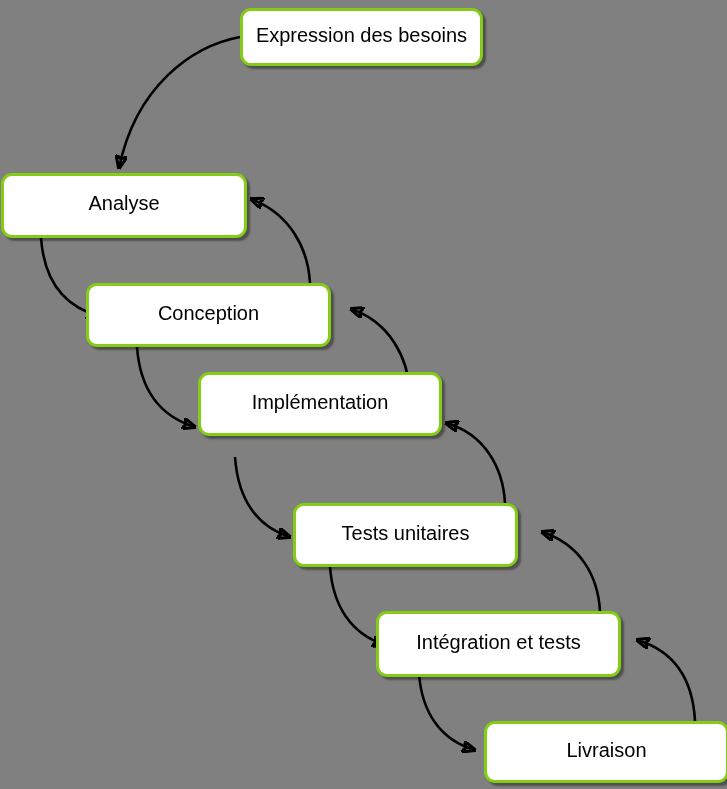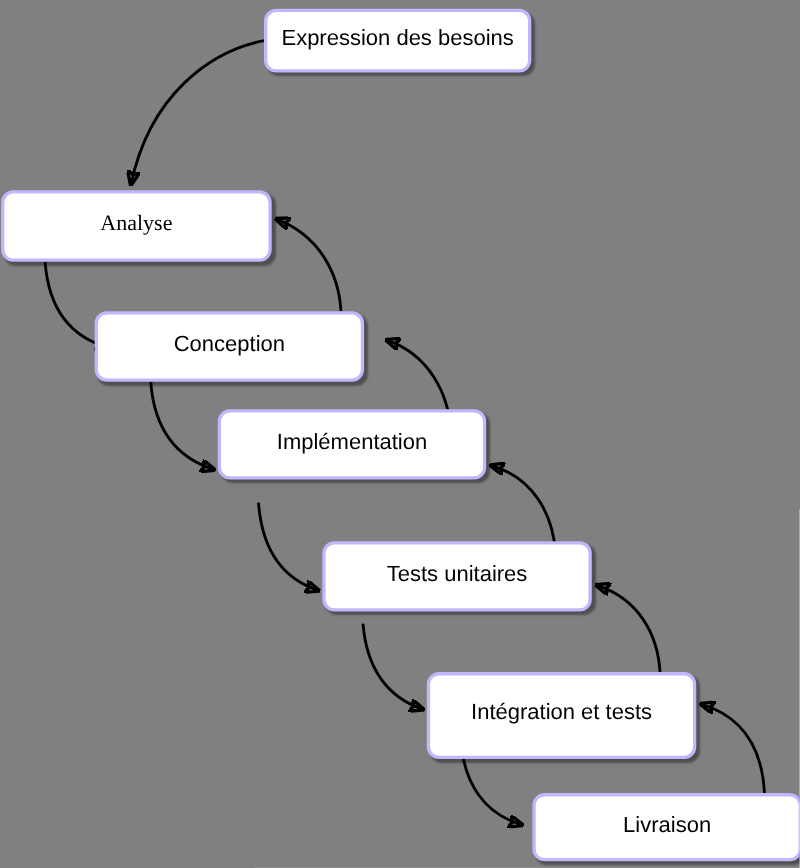--- a/index.html
+++ b/index.html
@@ -23,37 +23,37 @@
   }
   .arrows-layer path {
     fill: none;
     stroke: #000000;
     stroke-width: 2.6;
   }
   .box {
     position: absolute;
     box-sizing: border-box;
     background: #ffffff;
-    border: 3px solid #c4b5fd;
+    border: 3px solid #84cc16;
     border-radius: 11px;
     box-shadow: 3px 3px 2px rgba(0,0,0,0.38);
     display: flex;
     align-items: center;
     justify-content: center;
     text-align: center;
     font-size: 20px;
     color: #000000;
     padding-bottom: 4px;
   }
   .box-1 { left: 240px; top: 8px;   width: 243px; height: 58px; }
-  .box-2 { left: 1px;   top: 173px; width: 246px; height: 65px; font-family: Liberation Serif, serif; }
+  .box-2 { left: 1px;   top: 173px; width: 246px; height: 65px; }
   .box-3 { left: 86px; top: 283px; width: 245px; height: 64px; }
   .box-4 { left: 198px; top: 372px; width: 244px; height: 64px; }
-  .box-5 { left: 293px; top: 492px; width: 245px; height: 64px; }
-  .box-6 { left: 388px; top: 611px; width: 245px; height: 79px; }
+  .box-5 { left: 293px; top: 503px; width: 225px; height: 64px; }
+  .box-6 { left: 376px; top: 611px; width: 245px; height: 66px; }
   .box-7 { left: 484px; top: 721px; width: 245px; height: 62px; }
 </style>
 </head>
 <body>
 
 <div class="canvas">
 
   <svg class="arrows-layer" width="727" height="789" viewBox="0 0 727 789" xmlns="http://www.w3.org/2000/svg">
     <defs>
       <marker id="arrowhead" markerUnits="userSpaceOnUse" viewBox="0 0 12 10" markerWidth="14" markerHeight="12" refX="11" refY="5" orient="auto">

